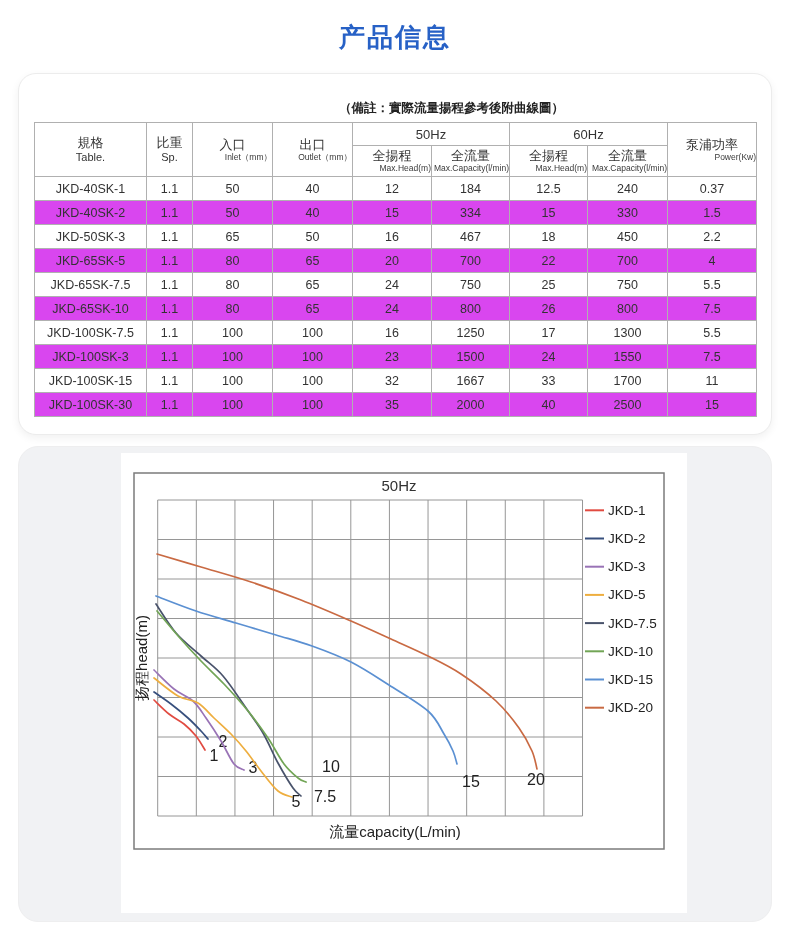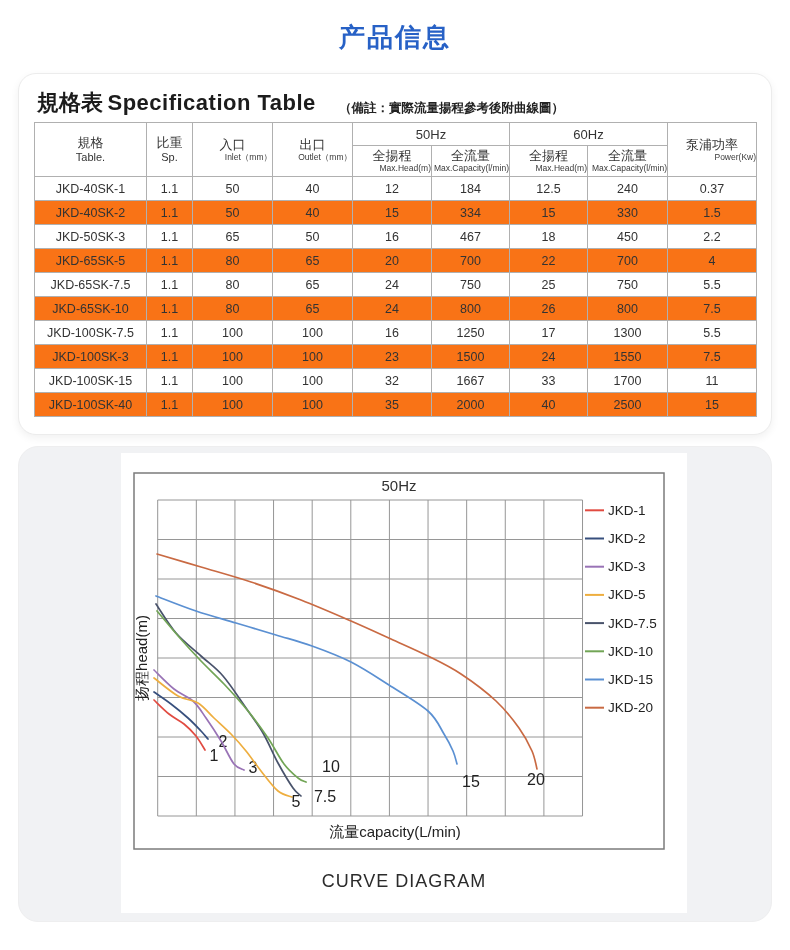--- a/index.html
+++ b/index.html
@@ -28,40 +28,36 @@
   table.spec{border-collapse:collapse;table-layout:fixed;width:722px;border:1px solid #a3a3a3;}
   table.spec th,table.spec td{border:1px solid #b0b0b0;text-align:center;vertical-align:middle;
     color:#333;padding:0;overflow:hidden;}
   table.spec thead th{background:#fff;font-weight:normal;}
   table.spec thead tr.r1 th{height:22px;font-size:13px;}
   table.spec thead tr.r2 th{height:30px;}
   .hcn{display:block;font-size:13px;line-height:1.25;}
   .hen{display:block;font-size:11px;line-height:1.2;}
   .hsub{display:block;font-size:8.5px;line-height:1.1;color:#3a3a3a;text-align:right;}
   table.spec tbody td{height:23px;font-size:12.5px;background:#fff;}
-  table.spec tbody tr.alt td{background:#f97316;}
+  table.spec tbody tr.alt td{background:#d946ef;}
 
   
   .chart-panel{position:absolute;left:102px;top:6px;width:566px;height:460px;background:#ffffff;}
   .chart-caption{position:absolute;left:0;top:418px;width:566px;text-align:center;
     font-size:18px;color:#2b2b2b;letter-spacing:1px;}
   svg text{font-family:"Liberation Sans","DejaVu Sans",sans-serif;}
 </style>
 </head>
 <body>
 
 <div class="page">
 
   <h1 class="page-title" style="color: rgb(39, 97, 198);">产品信息</h1>
 
   <section class="card spec-card">
-    <div class="spec-heading">
-      <span class="cn">規格表</span>
-      <span class="en">Specification Table</span>
-    </div>
     <div class="spec-note">（備註：實際流量揚程參考後附曲線圖）</div>
 
     <div class="spec-table-wrap">
       <table class="spec">
         <colgroup>
           <col style="width:112px">
             <col style="width:46px">
             <col style="width:80px">
             <col style="width:80px">
           <col style="width:79px">
@@ -208,21 +204,21 @@
               <td>1.1</td>
               <td>100</td>
               <td>100</td>
               <td>32</td>
               <td>1667</td>
               <td>33</td>
               <td>1700</td>
               <td>11</td>
             </tr>
             <tr class="alt">
-              <td>JKD-100SK-40</td>
+              <td>JKD-100SK-30</td>
               <td>1.1</td>
               <td>100</td>
               <td>100</td>
               <td>35</td>
               <td>2000</td>
               <td>40</td>
               <td>2500</td>
               <td>15</td>
             </tr>
           </tbody>
@@ -284,17 +280,16 @@
           <text x="487" y="146.39999999999998" font-size="13.5" fill="#222">JKD-5</text>
           <line x1="464" y1="170.1" x2="483" y2="170.1" stroke="#49536b" stroke-width="2"></line>
           <text x="487" y="174.6" font-size="13.5" fill="#222">JKD-7.5</text>
           <line x1="464" y1="198.3" x2="483" y2="198.3" stroke="#72a556" stroke-width="2"></line>
           <text x="487" y="202.8" font-size="13.5" fill="#222">JKD-10</text>
           <line x1="464" y1="226.5" x2="483" y2="226.5" stroke="#5b90d2" stroke-width="2"></line>
           <text x="487" y="231" font-size="13.5" fill="#222">JKD-15</text>
           <line x1="464" y1="254.7" x2="483" y2="254.7" stroke="#c96a43" stroke-width="2"></line>
           <text x="487" y="259.2" font-size="13.5" fill="#222">JKD-20</text>
         </svg>
-      <div class="chart-caption">CURVE DIAGRAM</div>
     </div>
   </section>
 
 </div>
 
 </body></html>

